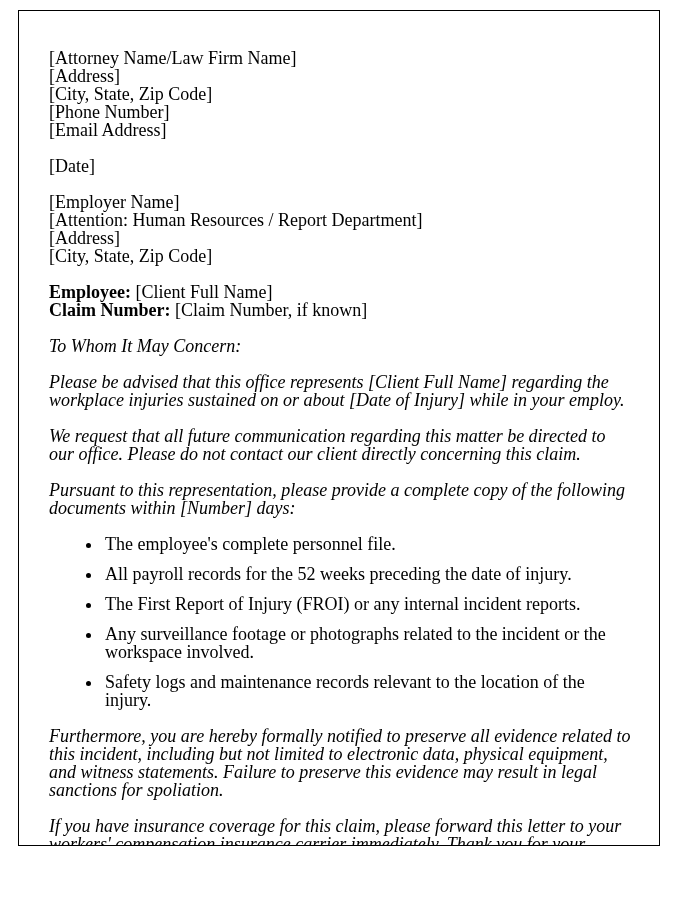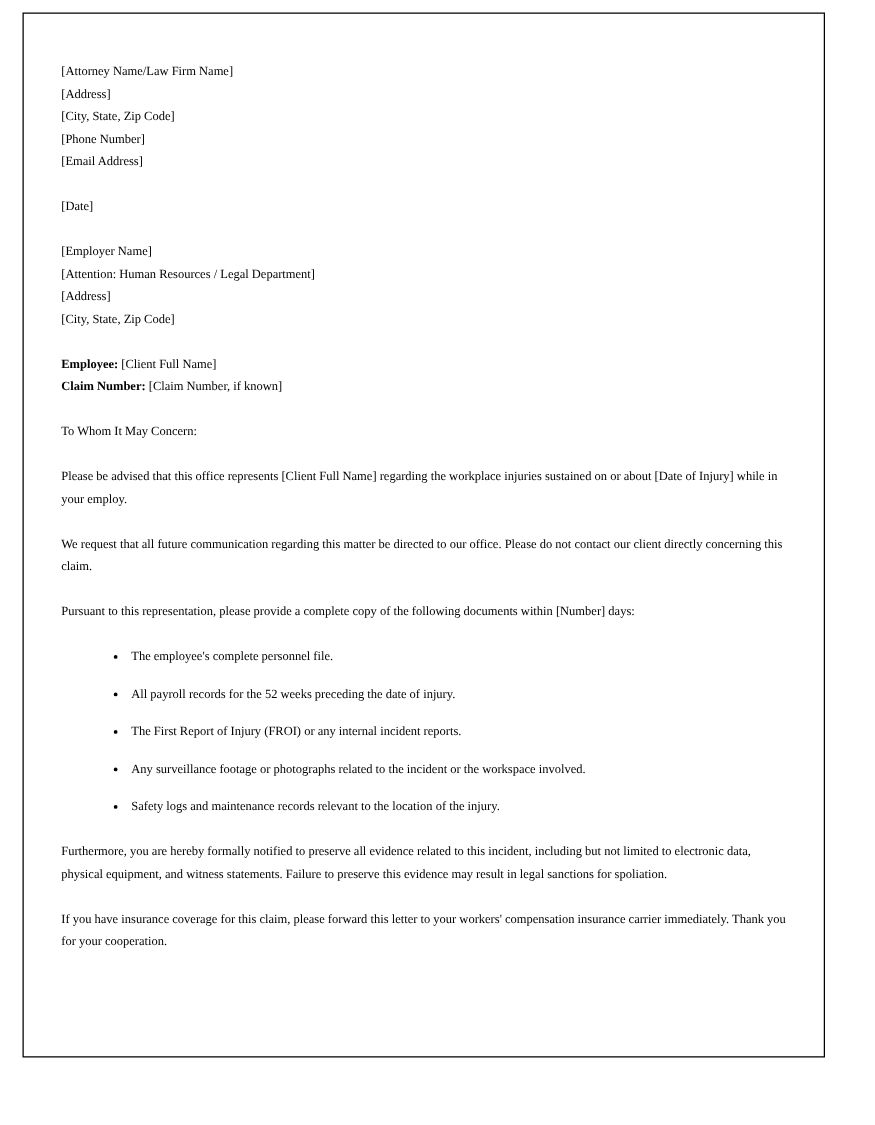--- a/index.html
+++ b/index.html
@@ -20,31 +20,32 @@
     top: 10px;
     width: 642px;
     height: 836px;
     border: 1px solid #000000;
     box-sizing: border-box;
     padding: 38px 28px 0 30px;
     overflow: hidden;
     background: #ffffff;
   }
   .letter {
-    font-size: 10px;
+    font-size: 18px;
     line-height: 18px;
   }
   .block {
     margin: 0 0 18px 0;
   }
   .block div {
     margin: 0;
   }
   .para {
     margin: 0 0 18px 0;
+    font-style: italic;
   }
   .bold {
     font-weight: bold;
   }
   ul.bullet-list {
     margin: 0 0 18px 0;
     padding: 0 0 0 42px;
     list-style-type: disc;
   }
   ul.bullet-list li {
@@ -65,21 +66,21 @@
       <div>[Phone Number]</div>
       <div>[Email Address]</div>
     </div>
 
     <div class="block">
       <div>[Date]</div>
     </div>
 
     <div class="block">
       <div>[Employer Name]</div>
-      <div>[Attention: Human Resources / Legal Department]</div>
+      <div>[Attention: Human Resources / Report Department]</div>
       <div>[Address]</div>
       <div>[City, State, Zip Code]</div>
     </div>
 
     <div class="block">
       <div><span class="bold">Employee:</span><span> [Client Full Name]</span></div>
       <div><span class="bold">Claim Number:</span><span> [Claim Number, if known]</span></div>
     </div>
 
     <p class="para">To Whom It May Concern:</p>

